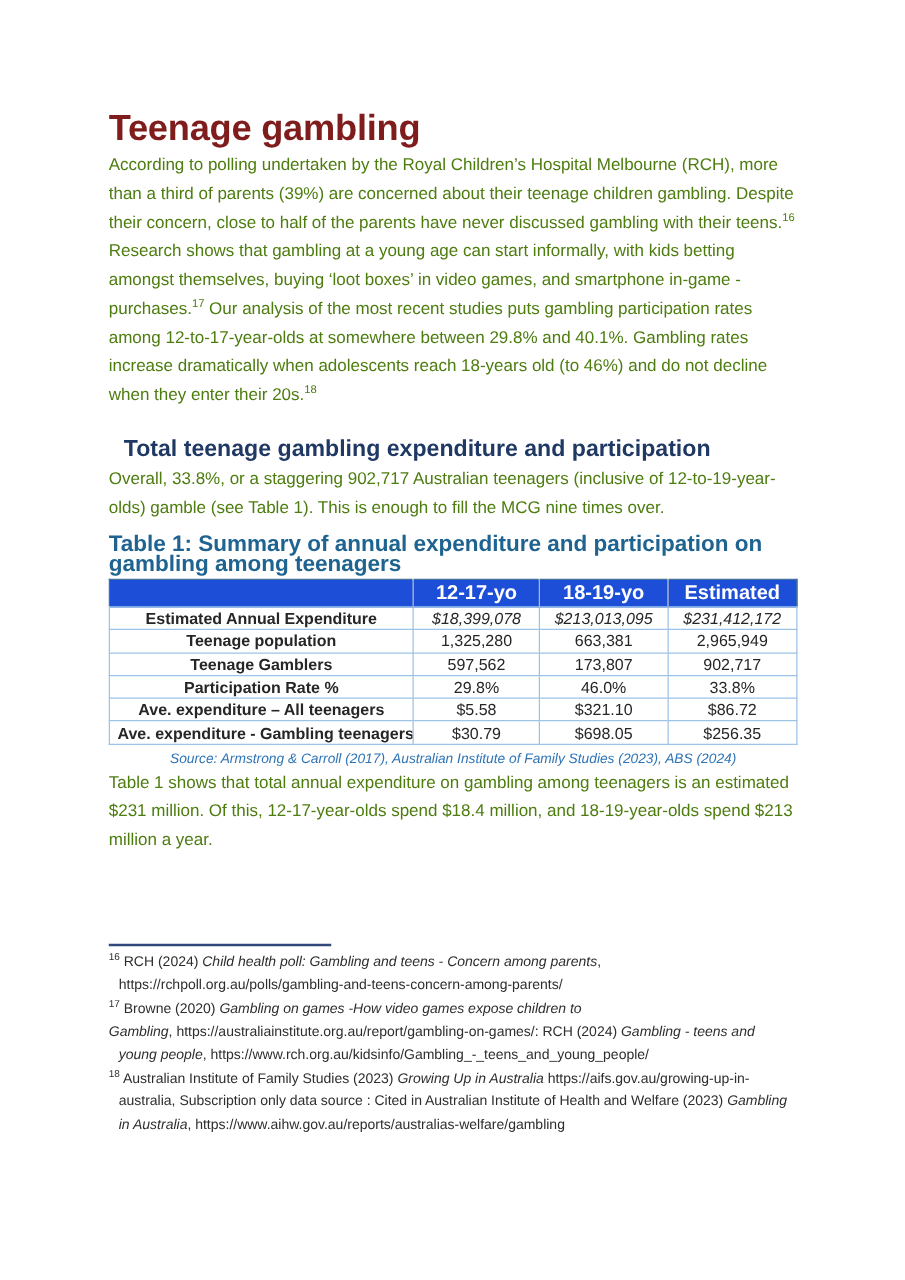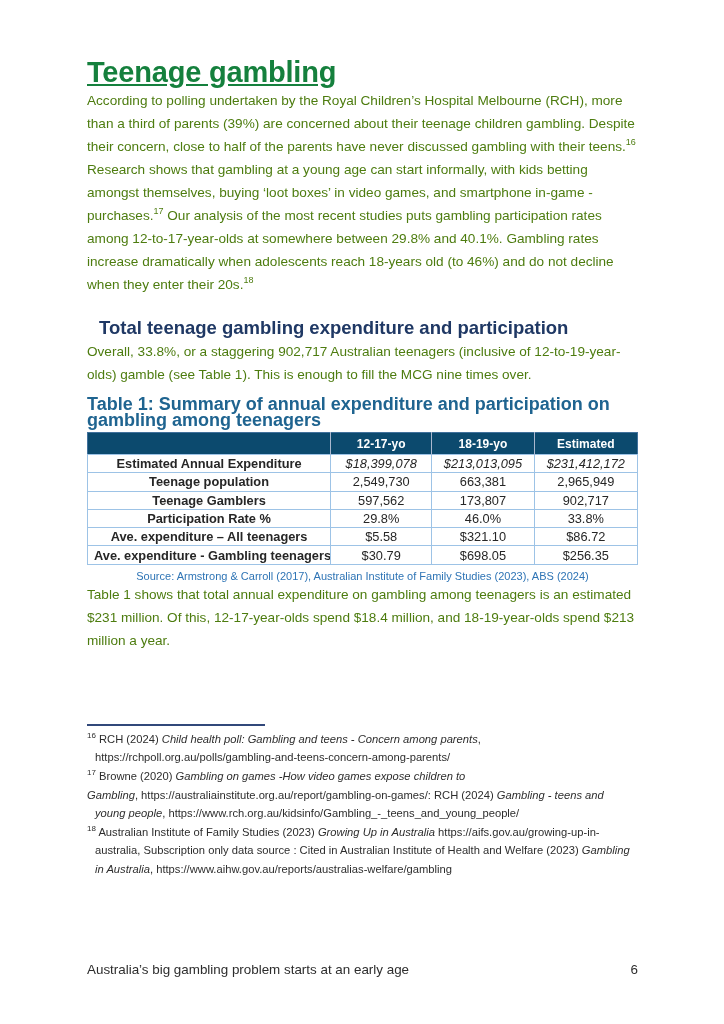--- a/index.html
+++ b/index.html
@@ -3,47 +3,47 @@
 <meta charset="utf-8">
 <style>
   html,body { margin:0; padding:0; background:#ffffff; }
   .page {
     position:relative; width:724px; height:1024px; background:#ffffff;
     font-family:"Liberation Sans", sans-serif; overflow:hidden;
     -webkit-font-smoothing:antialiased;
   }
   .content { position:absolute; left:87px; top:0; width:551px; }
 
-  h1.title { margin:55px 0 0 0; font-size:29px; line-height:34px; font-weight:700; color:#15803d; letter-spacing:-0.2px;text-decoration:underline; }
+  h1.title { margin:86px 0 0 0; font-size:29px; line-height:34px; font-weight:700; color:#7f1d1d; letter-spacing:-0.2px; }
   h2.section { margin:20px 0 0 12px; font-size:18.5px; line-height:24px; font-weight:700; color:#1f3864; }
 
   p.body { margin:0; font-size:13.6px; line-height:23px; color:#4d7c0f; }
   p.body sup { font-size:9px; line-height:0; }
   .p1 { margin-top:38px; }
   .p2 { margin-top:12px; }
   .p3 { margin-top:8px; }
   .p4 { margin-top:21px; }
 
   .caption { margin:10px 0 0 0; font-size:18px; line-height:16px; font-weight:700; color:#1f6490; }
 
   table.tbl { margin-top:4px; width:100%; border-collapse:collapse; border:1.5px solid #41719c; table-layout:fixed; }
   table.tbl thead th {
-    background:#0c4a6e; color:#ffffff; font-size:12px; font-weight:700;
+    background:#1d4ed8; color:#ffffff; font-size:16px; font-weight:700;
     height:21px; padding:0 4px; border-left:1px solid #aab8cf; text-align:center;
   }
   table.tbl thead th:first-child { border-left:none; }
   table.tbl tbody td {
     border:1px solid #9dc3e6; font-size:12.8px; height:17.3px; line-height:17px;
     padding:0 6px; color:#262626; overflow:hidden; white-space:nowrap;
   }
   table.tbl tbody td.lbl { font-weight:700; text-align:center; }
   table.tbl tbody td.val { text-align:center; }
   table.tbl tbody tr.it td.val { font-style:italic; }
 
-  .source { margin:4px 0 0 0; font-size:11px; line-height:14px; color:#2e74b5; text-align:center; }
+  .source { margin:4px 0 0 0; font-size:11px; line-height:14px; color:#2e74b5; text-align:center;font-style:italic; }
 
   .fnsep { margin-top:72px; width:178px; height:0; border-top:2px solid #31487a; }
   .footnotes { margin-top:4px; font-size:11.2px; line-height:18.6px; color:#2d2d2d; }
   .fn-line { white-space:nowrap; }
   .fn-line.ind { padding-left:8px; }
   .footnotes sup { font-size:8px; line-height:0; }
 
   .footer {
     position:absolute; top:961px; left:87px; width:551px;
     display:flex; justify-content:space-between;
@@ -85,21 +85,21 @@
       </thead>
       <tbody id="tbl-body">
           <tr class="it">
             <td class="lbl">Estimated Annual Expenditure</td>
             <td class="val">$18,399,078</td>
             <td class="val">$213,013,095</td>
             <td class="val">$231,412,172</td>
           </tr>
           <tr>
             <td class="lbl">Teenage population</td>
-            <td class="val">2,549,730</td>
+            <td class="val">1,325,280</td>
             <td class="val">663,381</td>
             <td class="val">2,965,949</td>
           </tr>
           <tr>
             <td class="lbl">Teenage Gamblers</td>
             <td class="val">597,562</td>
             <td class="val">173,807</td>
             <td class="val">902,717</td>
           </tr>
           <tr>
@@ -135,17 +135,13 @@
         <div class="fn-line"><sup>17</sup> Browne (2020) <i>Gambling on games -How video games expose children to</i></div>
         <div class="fn-line"><i>Gambling</i>, https://australiainstitute.org.au/report/gambling-on-games/: RCH (2024) <i>Gambling - teens and</i></div>
         <div class="fn-line ind"><i>young people</i>, https://www.rch.org.au/kidsinfo/Gambling_-_teens_and_young_people/</div>
         <div class="fn-line"><sup>18</sup> Australian Institute of Family Studies (2023) <i>Growing Up in Australia</i> https://aifs.gov.au/growing-up-in-</div>
         <div class="fn-line ind">australia, Subscription only data source : Cited in Australian Institute of Health and Welfare (2023) <i>Gambling</i></div>
         <div class="fn-line ind"><i>in Australia</i>, https://www.aihw.gov.au/reports/australias-welfare/gambling</div>
       </div>
 
   </div>
 
-  <div class="footer">
-    <span>Australia’s big gambling problem starts at an early age</span>
-    <span>6</span>
-  </div>
 </div>
 
 </body></html>

